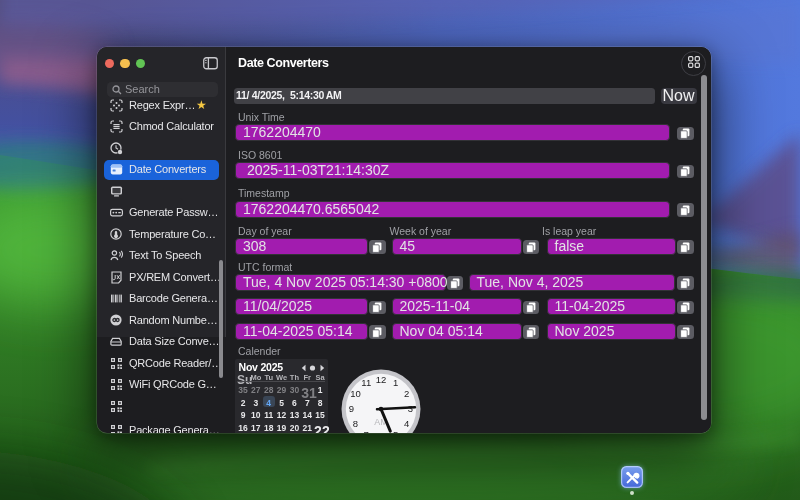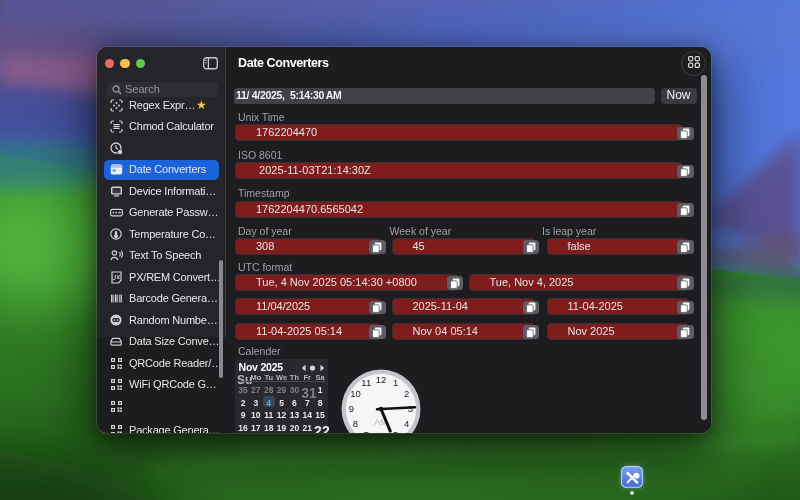--- a/index.html
+++ b/index.html
@@ -16,24 +16,24 @@
   .row .ic{position:absolute;left:6px;top:3px;width:13px;height:13px;}
   .row .tx{position:absolute;left:25px;top:0;}
   .sel{background:#1a63da;}
   #sbscroll{position:absolute;left:121.5px;top:213px;width:4px;height:118px;border-radius:2px;background:#8a8a8e;}
   #content{position:absolute;left:129px;top:0;width:485px;height:386px;background:#1d1d20;}
   #title{position:absolute;left:12px;top:9px;font-size:12.5px;font-weight:bold;letter-spacing:-0.4px;color:#fff;}
   #gridbtn{position:absolute;left:455px;top:3.5px;width:23px;height:23px;border-radius:50%;border:1.5px solid #3e3e44;}
   #topfield{position:absolute;left:8px;top:41px;width:421px;height:15.5px;background:#414146;border-radius:3.5px;
             color:#f2f2f4;font-size:10.5px;font-weight:bold;letter-spacing:-0.3px;line-height:15.5px;}
   #nowbtn{position:absolute;left:434.5px;top:41px;width:36px;height:15.5px;background:#393940;border-radius:4px;
-          color:#f0f0f1;font-size:12px;line-height:15.5px;text-align:center;}
+          color:#f0f0f1;font-size:16px;line-height:15.5px;text-align:center;}
   .lbl{position:absolute;font-size:10.5px;color:#9fa0a5;white-space:nowrap;}
-  .fld{position:absolute;height:15px;background:#7f1d1d;border:1px solid #323236;border-radius:4px;
-       color:#e2e2e4;font-size:11px;line-height:15px;padding-left:20px;white-space:nowrap;}
+  .fld{position:absolute;height:15px;background:#a21caf;border:1px solid #323236;border-radius:4px;
+       color:#e2e2e4;font-size:14px;line-height:15px;padding-left:7px;white-space:nowrap;}
   .cp{position:absolute;width:16.5px;height:13.5px;background:#5c5c63;border-radius:3.5px;}
   .cp svg{position:absolute;left:3px;top:1.5px;}
   #calendar{position:absolute;left:8.5px;top:311.5px;width:93px;height:100px;background:#29292d;border-radius:2px;}
   #clock{position:absolute;left:114.5px;top:321.5px;width:80px;height:80px;}
   #cscroll{position:absolute;left:474.5px;top:28px;width:6px;height:345px;border-radius:3px;background:rgba(160,160,164,0.85);}
   #dock{position:absolute;left:621px;top:466px;width:22px;height:22px;border-radius:5.5px;
         background:linear-gradient(180deg,#7ba0ee,#4466d8);box-shadow:0 0 5px rgba(150,200,255,0.55), inset 0 0 0 1.2px rgba(205,225,255,0.7);}
   #dockdot{position:absolute;left:629.5px;top:491px;width:4px;height:4px;border-radius:50%;background:rgba(235,245,230,0.85);}
 </style>
 </head>
@@ -142,21 +142,20 @@
             <rect x="2.6" y="6.4" width="3" height="2" rx="0.5" fill="#4a80d8"></rect>
           </svg>
           <span class="tx">Date Converters</span>
         </div>
         <div class="row " style="top:134.5px;">
           <svg class="ic" width="13" height="13" viewBox="0 0 13 13">
             <rect x="1" y="1.6" width="11" height="8" rx="1.6" fill="#d0d0d3"></rect>
             <rect x="2.4" y="3" width="8.2" height="5.2" rx="0.6" fill="#3a3a3e"></rect>
             <rect x="4" y="10.2" width="5" height="1.4" rx="0.5" fill="#d0d0d3"></rect>
           </svg>
-          <span class="tx">Device Informati…</span>
         </div>
         <div class="row " style="top:156px;">
           <svg class="ic" width="13" height="13" viewBox="0 0 13 13">
             <rect x="0.6" y="3.4" width="11.8" height="6.4" rx="1.8" fill="none" stroke="#d0d0d3" stroke-width="1.2"></rect>
             <g fill="#d0d0d3">
               <circle cx="3.4" cy="6.6" r="0.9"></circle>
               <circle cx="6.2" cy="6.6" r="0.9"></circle>
               <rect x="8.2" y="6" width="2.6" height="1.2" rx="0.5"></rect>
             </g>
           </svg>

